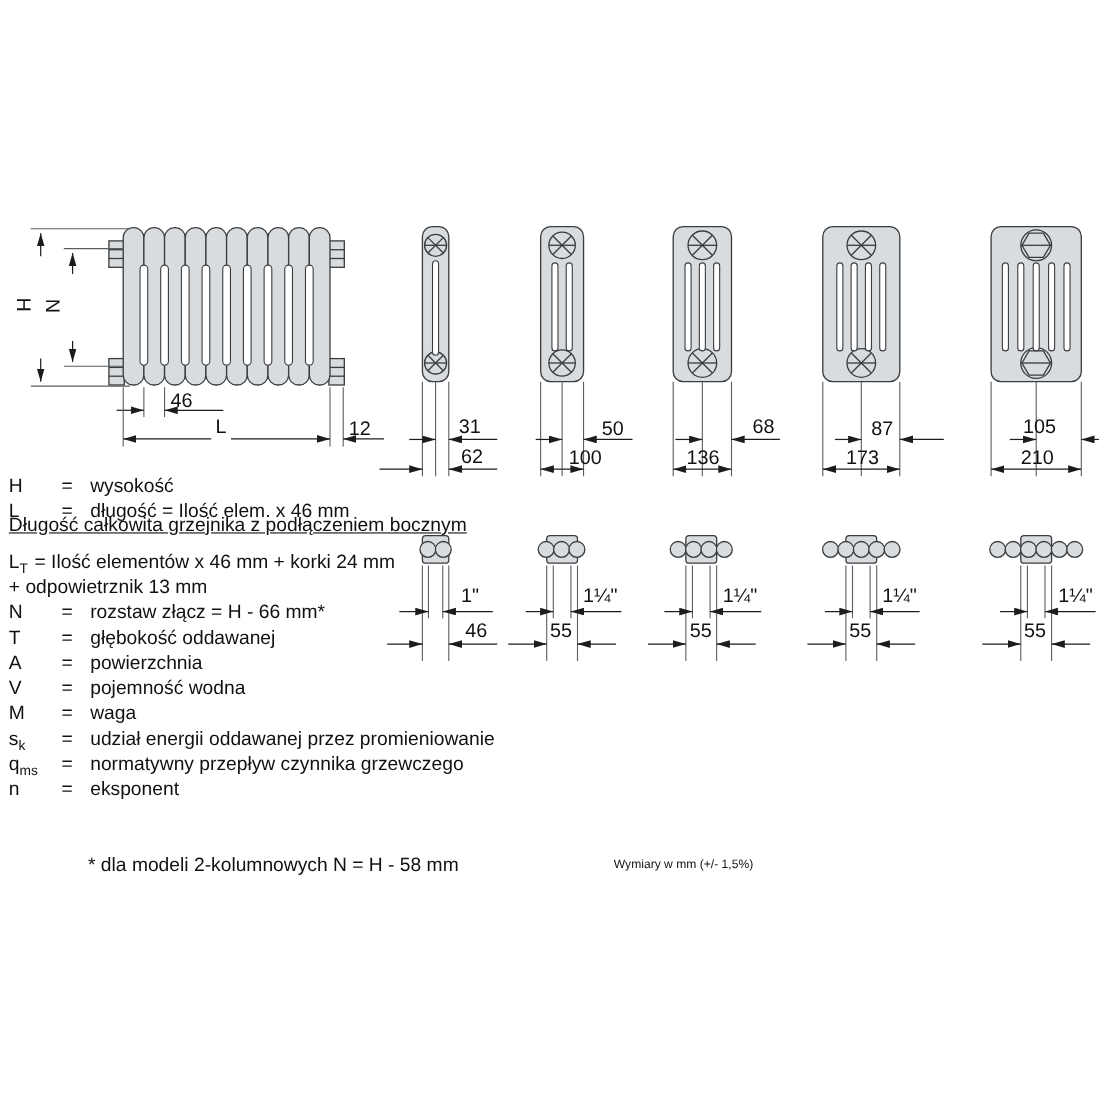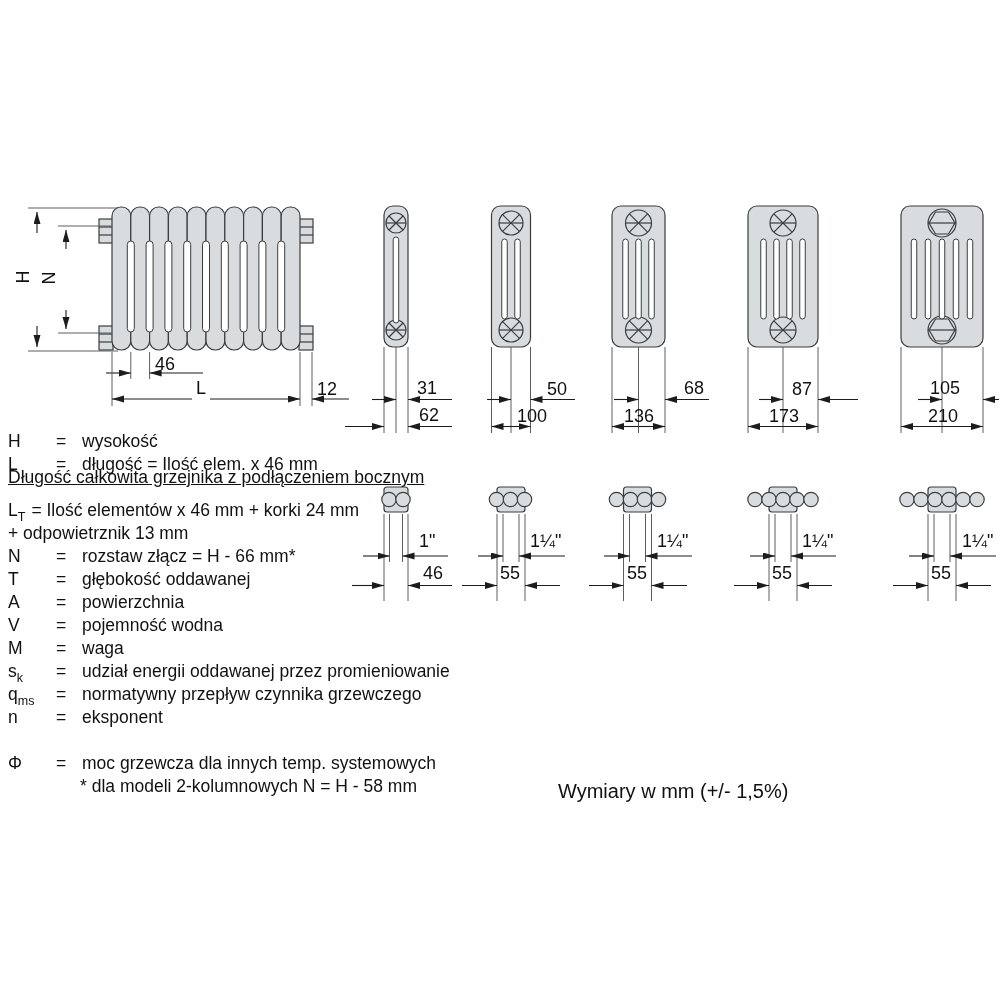--- a/index.html
+++ b/index.html
@@ -11,21 +11,21 @@
   .pl{fill:none;stroke:var(--line,#3a3d40);stroke-width:1.2;}
   .ext{stroke:#5a5e62;stroke-width:1;fill:none;}
   .dim{stroke:#1c1c1c;stroke-width:1.1;fill:none;}
   .lbl{position:absolute;font-size:18px;line-height:1;white-space:nowrap;}
   .vlabel{transform:rotate(90deg);transform-origin:center;}
   .legend-row{position:absolute;left:8px;font-size:17.5px;line-height:1.15;white-space:nowrap;}
   .legend-row .sym{display:inline-block;width:48px;}
   .legend-row .eq{display:inline-block;width:26px;}
   .legend-row sub{font-size:12.5px;}
   .legend-row.flow .sym{width:auto;margin-right:6px;}
-  .note{position:absolute;font-size:20px;white-space:nowrap;}
+  .note{position:absolute;font-size:11px;white-space:nowrap;}
 </style>
 </head>
 <body>
 
 <div id="stage">
 
 <svg id="art" width="1000" height="1000" viewBox="0 0 1000 1000">
   <defs>
     <marker id="arr" markerWidth="13" markerHeight="8" refX="12" refY="3.5" orient="auto" markerUnits="userSpaceOnUse">
       <path d="M0,0 L12,3.5 L0,7 Z" fill="#1c1c1c"></path>
@@ -343,22 +343,19 @@
 </div>
 <div class="legend-row" style="top:661px;">
   <span class="sym"><span>s</span><sub>k</sub></span><span class="eq">=</span><span>udział energii oddawanej przez promieniowanie</span>
 </div>
 <div class="legend-row" style="top:684px;">
   <span class="sym"><span>q</span><sub>ms</sub></span><span class="eq">=</span><span>normatywny przepływ czynnika grzewczego</span>
 </div>
 <div class="legend-row" style="top:707px;">
   <span class="sym"><span>n</span></span><span class="eq">=</span><span>eksponent</span>
 </div>
-<div class="legend-row" style="top:753px;">
-  <span class="sym"><span>Φ</span></span><span class="eq">=</span><span>moc grzewcza dla innych temp. systemowych</span>
-</div>
 <div class="legend-row" style="top:776px;left:80px;">
   <span>* dla modeli 2-kolumnowych N = H - 58 mm</span>
 </div>
 
 <div class="note" style="left:558px;top:780px;">Wymiary w mm (+/- 1,5%)</div>
 
 </div>
 
 </body></html>

